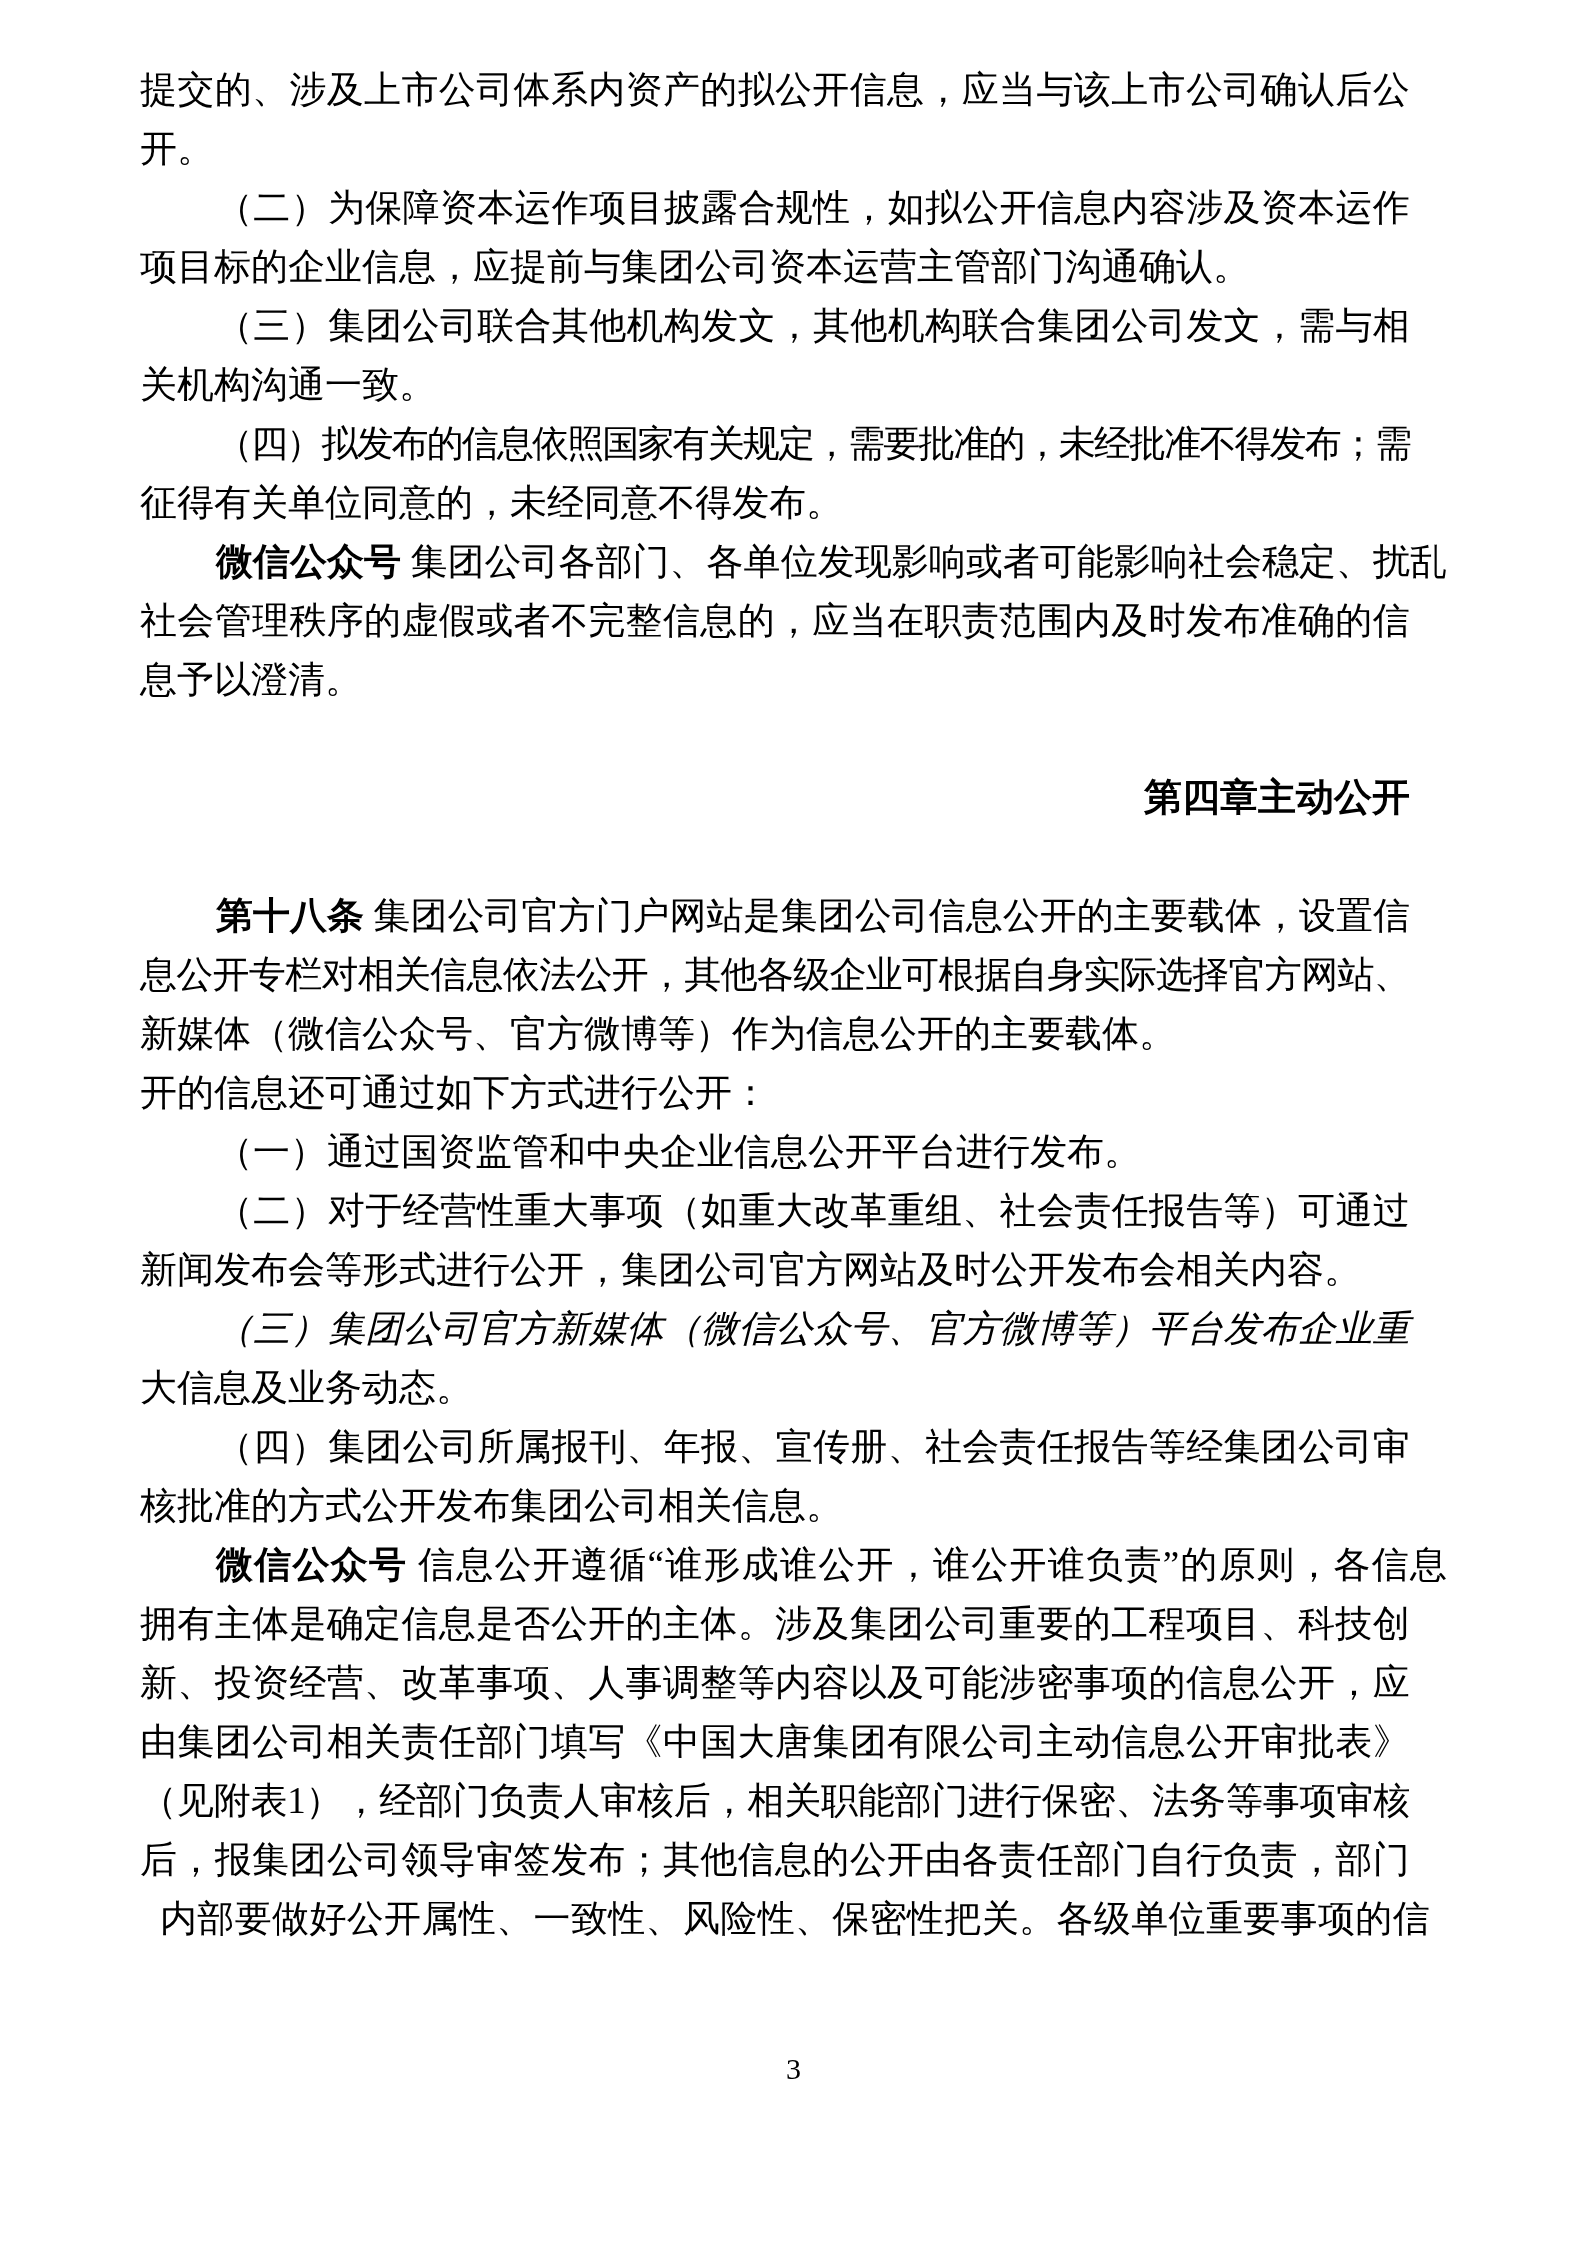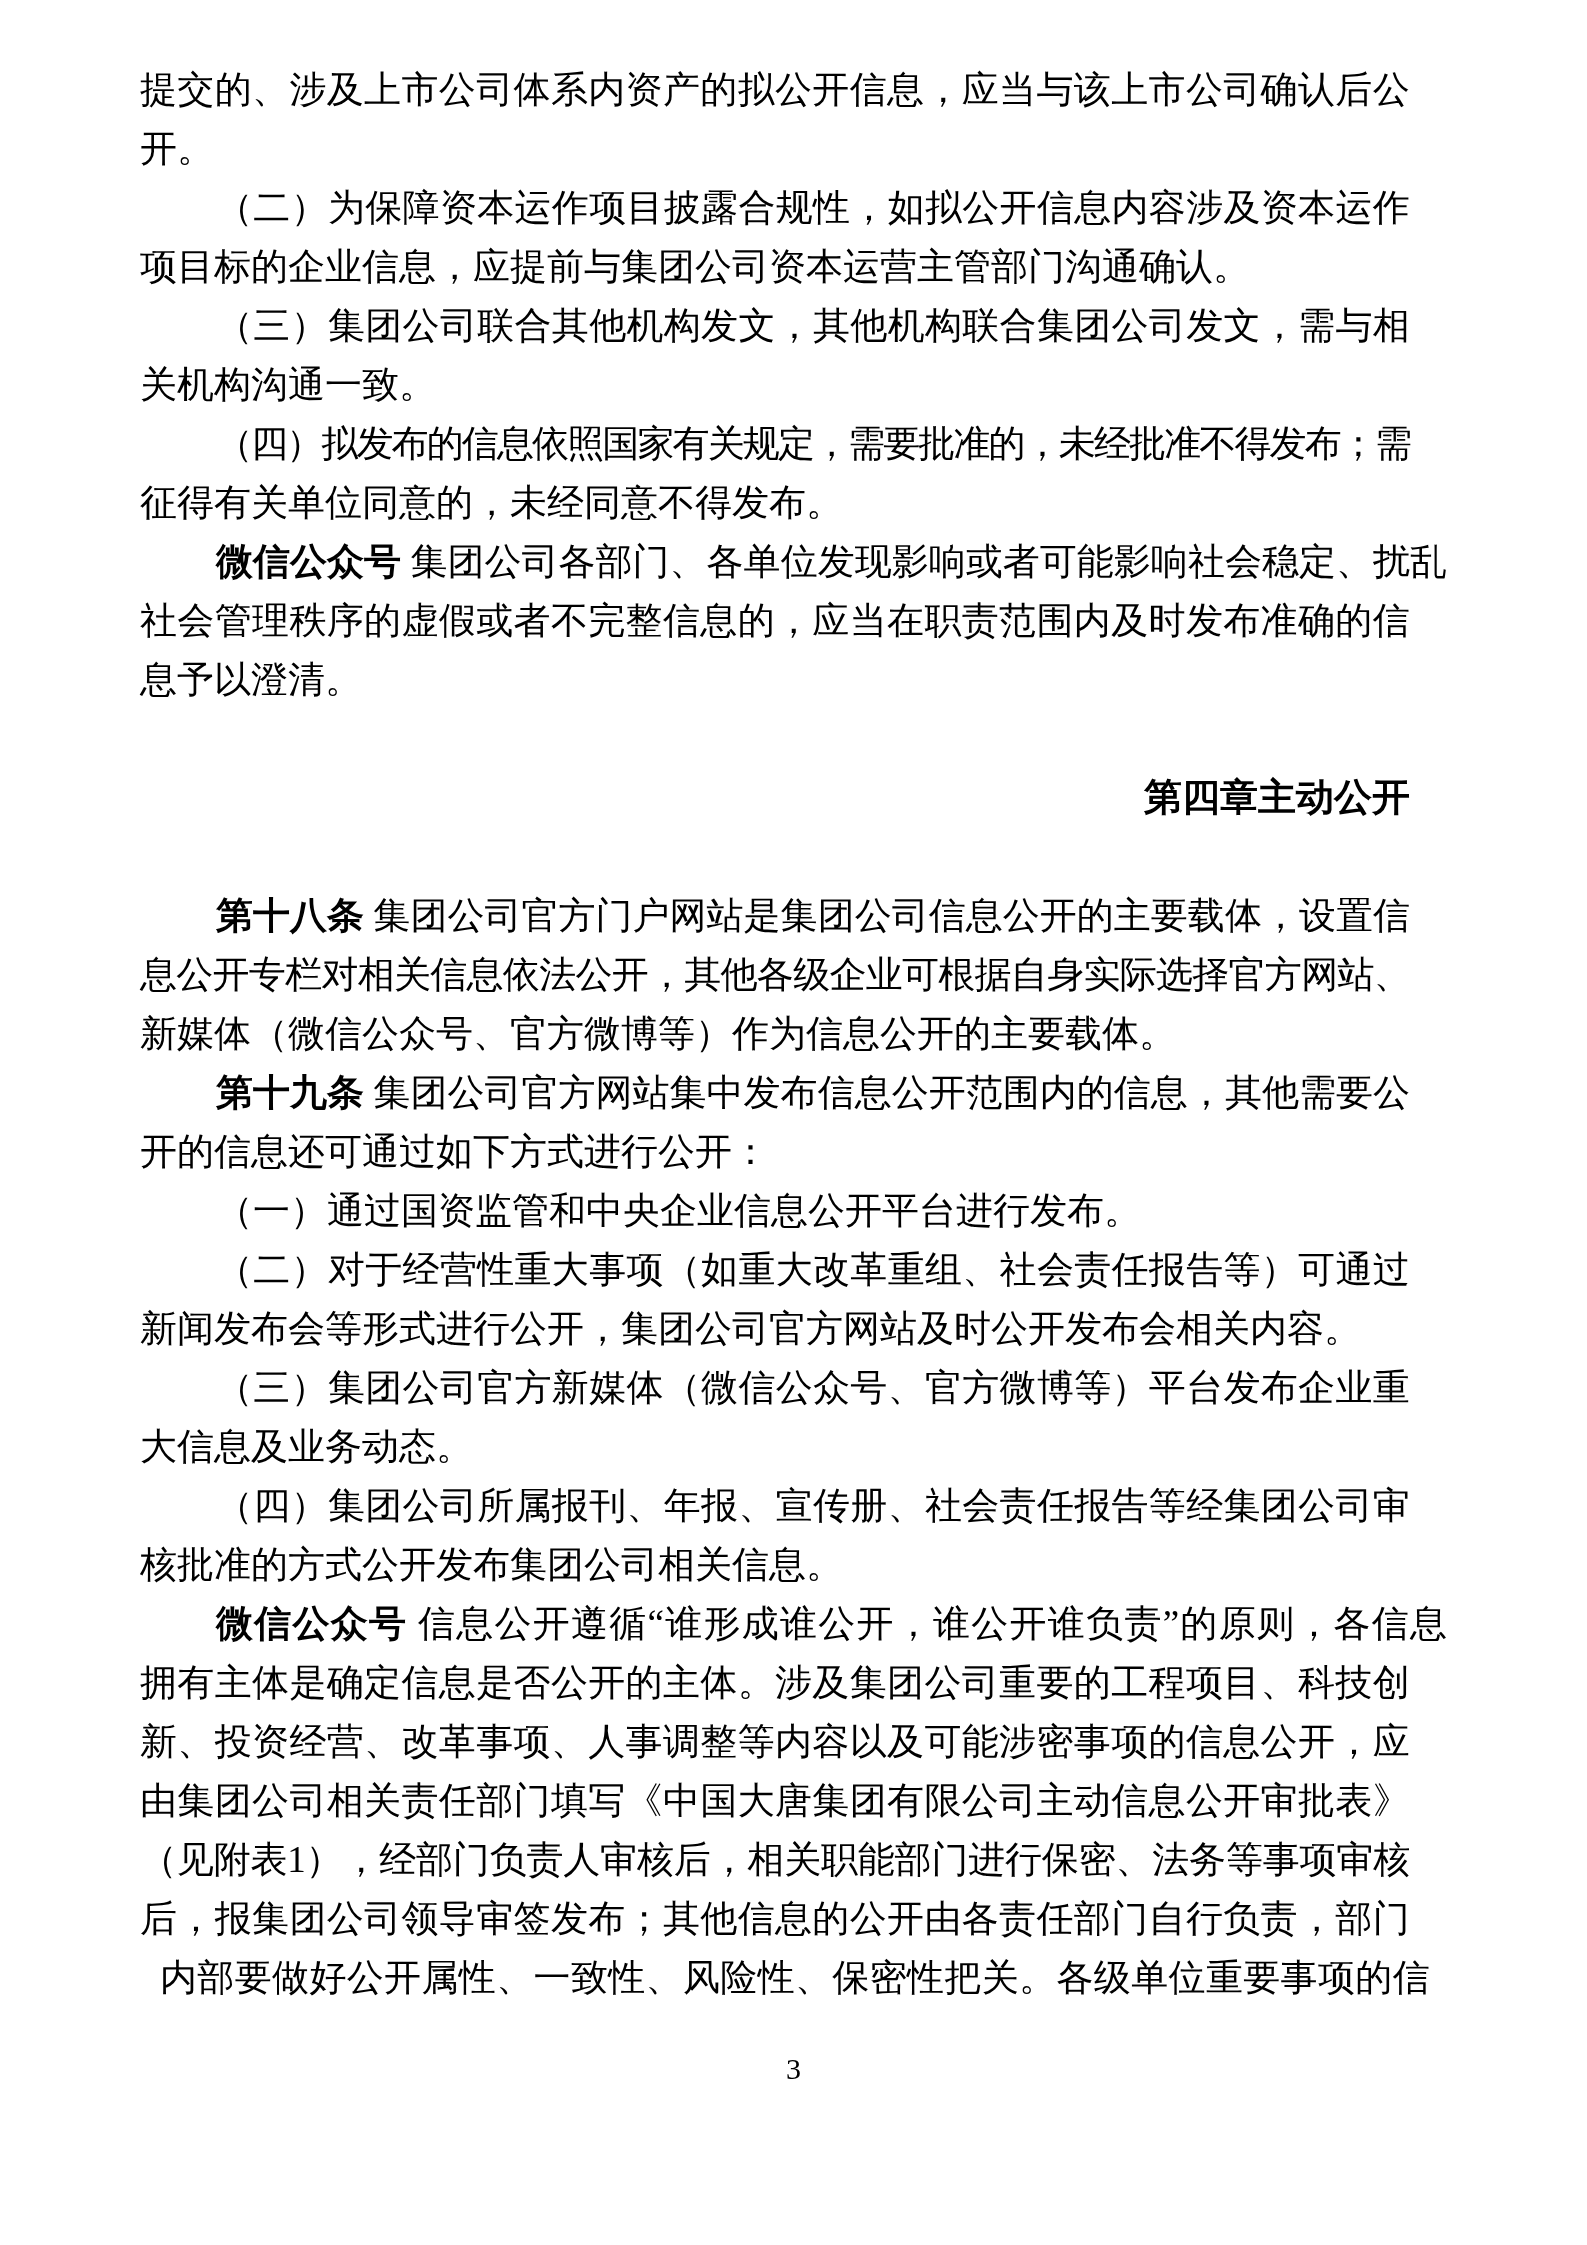--- a/index.html
+++ b/index.html
@@ -61,26 +61,25 @@
       <div class="doc-line"><span class="line-inner"><span>关机构沟通一致。</span></span></div>
       <div class="doc-line indent just"><span class="line-inner" style="letter-spacing: -1.882px;"><span>（四）拟发布的信息依照国家有关规定，需要批准的，未经批准不得发布；需</span></span></div>
       <div class="doc-line"><span class="line-inner"><span>征得有关单位同意的，未经同意不得发布。</span></span></div>
       <div class="doc-line indent just"><span class="line-inner" style="letter-spacing: 0.023px;"><span class="run-bold">微信公众号</span><span> 集团公司各部门、各单位发现影响或者可能影响社会稳定、扰乱</span></span></div>
       <div class="doc-line just"><span class="line-inner" style="letter-spacing: 0.353px;"><span>社会管理秩序的虚假或者不完整信息的，应当在职责范围内及时发布准确的信</span></span></div>
       <div class="doc-line"><span class="line-inner"><span>息予以澄清。</span></span></div>
       <div class="doc-heading">第四章主动公开</div>
       <div class="doc-line indent just"><span class="line-inner" style="letter-spacing: 0.023px;"><span class="run-bold">第十八条</span><span> 集团公司官方门户网站是集团公司信息公开的主要载体，设置信</span></span></div>
       <div class="doc-line just"><span class="line-inner" style="letter-spacing: -0.714px;"><span>息公开专栏对相关信息依法公开，其他各级企业可根据自身实际选择官方网站、</span></span></div>
       <div class="doc-line"><span class="line-inner"><span>新媒体（微信公众号、官方微博等）作为信息公开的主要载体。</span></span></div>
-      <div class="doc-line indent just"><span class="line-inner" style="letter-spacing: 0.023px;"><span class="run-bold">第十九条</span><span> 集团公司官方网站集中发布信息公开范围内的信息，其他需要公</span></span></div>
       <div class="doc-line"><span class="line-inner"><span>开的信息还可通过如下方式进行公开：</span></span></div>
       <div class="doc-line indent"><span class="line-inner"><span>（一）通过国资监管和中央企业信息公开平台进行发布。</span></span></div>
       <div class="doc-line indent just"><span class="line-inner" style="letter-spacing: 0.313px;"><span>（二）对于经营性重大事项（如重大改革重组、社会责任报告等）可通过</span></span></div>
       <div class="doc-line"><span class="line-inner"><span>新闻发布会等形式进行公开，集团公司官方网站及时公开发布会相关内容。</span></span></div>
-      <div class="doc-line indent just"><span class="line-inner" style="letter-spacing: 0.313px;"><span>（三）集团公司官方新媒体（微信公众号、官方微博等）平台发布企业重</span></span></div>
+      <div class="doc-line indent just"><span class="line-inner" style="letter-spacing: 0.313px; font-style: italic;"><span>（三）集团公司官方新媒体（微信公众号、官方微博等）平台发布企业重</span></span></div>
       <div class="doc-line"><span class="line-inner"><span>大信息及业务动态。</span></span></div>
       <div class="doc-line indent just"><span class="line-inner" style="letter-spacing: 0.313px;"><span>（四）集团公司所属报刊、年报、宣传册、社会责任报告等经集团公司审</span></span></div>
       <div class="doc-line"><span class="line-inner"><span>核批准的方式公开发布集团公司相关信息。</span></span></div>
       <div class="doc-line indent just"><span class="line-inner" style="letter-spacing: 1.269px;"><span class="run-bold">微信公众号</span><span> 信息公开遵循“谁形成谁公开，谁公开谁负责”的原则，各信息</span></span></div>
       <div class="doc-line just"><span class="line-inner" style="letter-spacing: 0.353px;"><span>拥有主体是确定信息是否公开的主体。涉及集团公司重要的工程项目、科技创</span></span></div>
       <div class="doc-line just"><span class="line-inner" style="letter-spacing: 0.353px;"><span>新、投资经营、改革事项、人事调整等内容以及可能涉密事项的信息公开，应</span></span></div>
       <div class="doc-line just"><span class="line-inner" style="letter-spacing: 0.353px;"><span>由集团公司相关责任部门填写《中国大唐集团有限公司主动信息公开审批表》</span></span></div>
       <div class="doc-line just"><span class="line-inner" style="letter-spacing: -0.186px;"><span>（见附表1），经部门负责人审核后，相关职能部门进行保密、法务等事项审核</span></span></div>
       <div class="doc-line just"><span class="line-inner" style="letter-spacing: 0.353px;"><span>后，报集团公司领导审签发布；其他信息的公开由各责任部门自行负责，部门</span></span></div>
       <div class="doc-line just"><span class="line-inner" style="letter-spacing: 0.353px; margin-left: 20px;"><span>内部要做好公开属性、一致性、风险性、保密性把关。各级单位重要事项的信</span></span></div>

